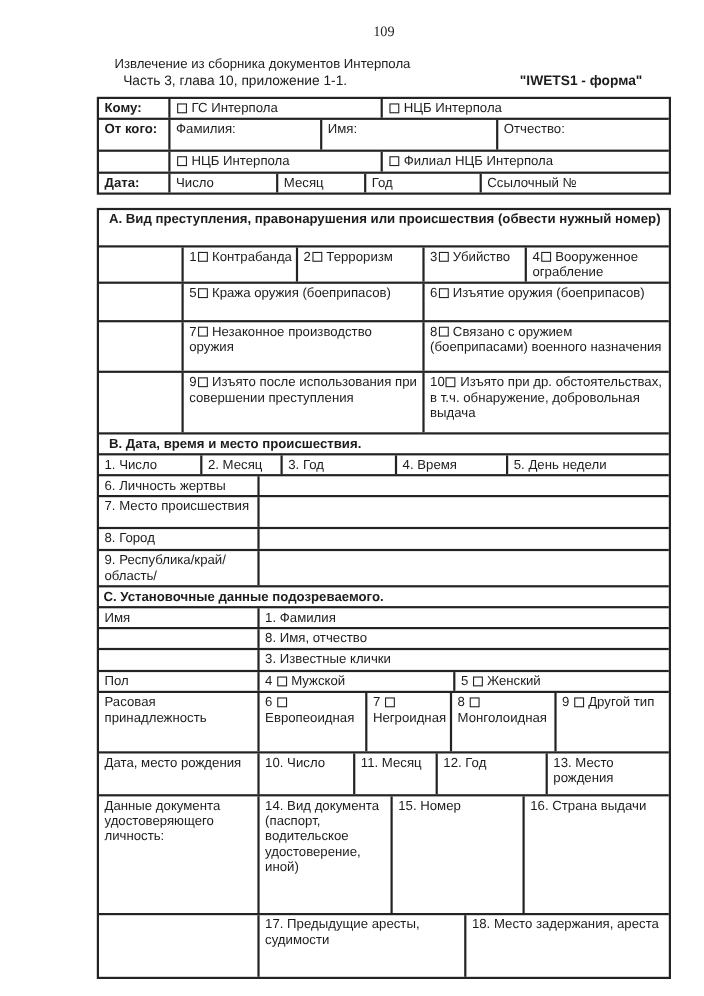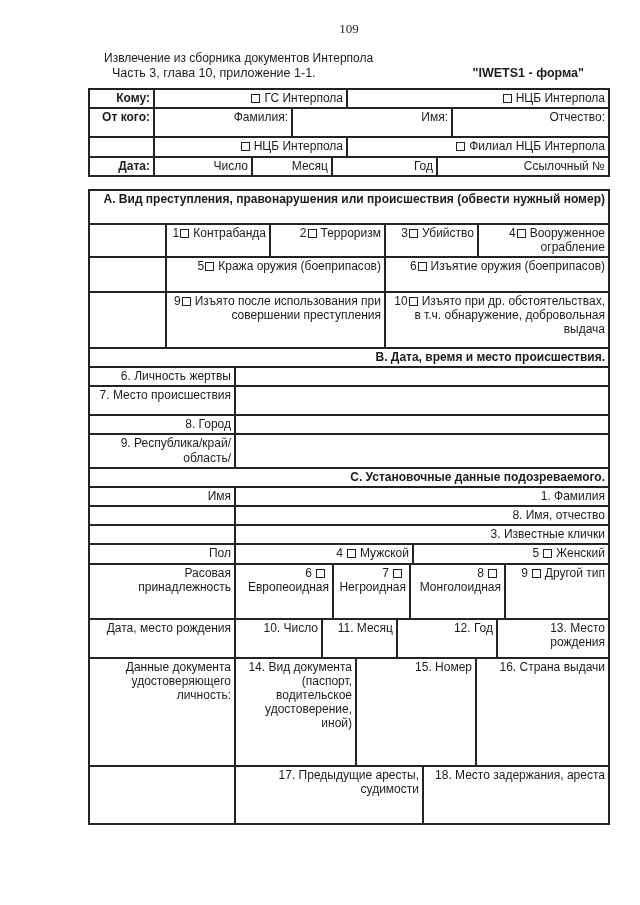--- a/index.html
+++ b/index.html
@@ -37,21 +37,20 @@
     align-items: baseline;
     margin-top: 1px;
   }
   .hdr2row .part { margin-left: 24px; font-size: 12.5px; }
   .hdr2row .code { margin-right: 26px; font-weight: bold; font-size: 12.5px; }
   .tbl {
     margin-left: 88px;
     width: 522px;
     border: 2px solid #232323;
     background: #fff;
-    text-align: right;
   }
   .t1 { margin-top: 7px; }
   .t2 { margin-top: 12px; }
   .r { display: flex; border-top: 2px solid #232323; }
   .r:first-child { border-top: 0; }
   .c {
     flex: 0 0 auto;
     border-left: 2px solid #232323;
     padding: 1px 3px 2px 5px;
     overflow: hidden;
@@ -119,28 +118,40 @@
       <div class="c" style="width:104px"><span class="nm">1</span><span class="cb"></span><span>Контрабанда</span></div>
       <div class="c" style="width:115px"><span class="nm">2</span><span class="cb"></span><span>Терроризм</span></div>
       <div class="c" style="width:93px"><span class="nm">3</span><span class="cb"></span><span>Убийство</span></div>
       <div class="c last"><span class="nm">4</span><span class="cb"></span><span>Вооруженное ограбление</span></div>
     </div>
     <div class="r" style="min-height:35px">
       <div class="c" style="width:75px"></div>
       <div class="c" style="width:219px"><span class="nm">5</span><span class="cb"></span><span>Кража оружия (боеприпасов)</span></div>
       <div class="c last"><span class="nm">6</span><span class="cb"></span><span>Изъятие оружия (боеприпасов)</span></div>
     </div>
+    <div class="r" style="min-height:46px">
+      <div class="c" style="width:75px"></div>
+      <div class="c" style="width:219px"><span class="nm">7</span><span class="cb"></span><span>Незаконное производство оружия</span></div>
+      <div class="c last"><span class="nm">8</span><span class="cb"></span><span>Связано с оружием (боеприпасами) военного назначения</span></div>
+    </div>
     <div class="r" style="min-height:56px">
       <div class="c" style="width:75px"></div>
       <div class="c" style="width:219px"><span class="nm">9</span><span class="cb"></span><span>Изъято после использования при совершении преступления</span></div>
       <div class="c last"><span class="nm">10</span><span class="cb"></span><span>Изъято при др. обстоятельствах, в т.ч. обнаружение, добровольная выдача</span></div>
     </div>
 
     <div class="r" style="min-height:16px">
       <div class="c full b pad8"><span>В. Дата, время и место происшествия.</span></div>
+    </div>
+    <div class="r" style="min-height:15px">
+      <div class="c" style="width:92px"><span>1. Число</span></div>
+      <div class="c" style="width:73px"><span>2. Месяц</span></div>
+      <div class="c" style="width:104px"><span>3. Год</span></div>
+      <div class="c" style="width:101px"><span>4. Время</span></div>
+      <div class="c last"><span>5. День недели</span></div>
     </div>
     <div class="r" style="min-height:14px">
       <div class="c" style="width:144px"><span>6. Личность жертвы</span></div>
       <div class="c last"></div>
     </div>
     <div class="r" style="min-height:29px">
       <div class="c" style="width:144px"><span>7. Место происшествия</span></div>
       <div class="c last"></div>
     </div>
     <div class="r" style="min-height:15px">

